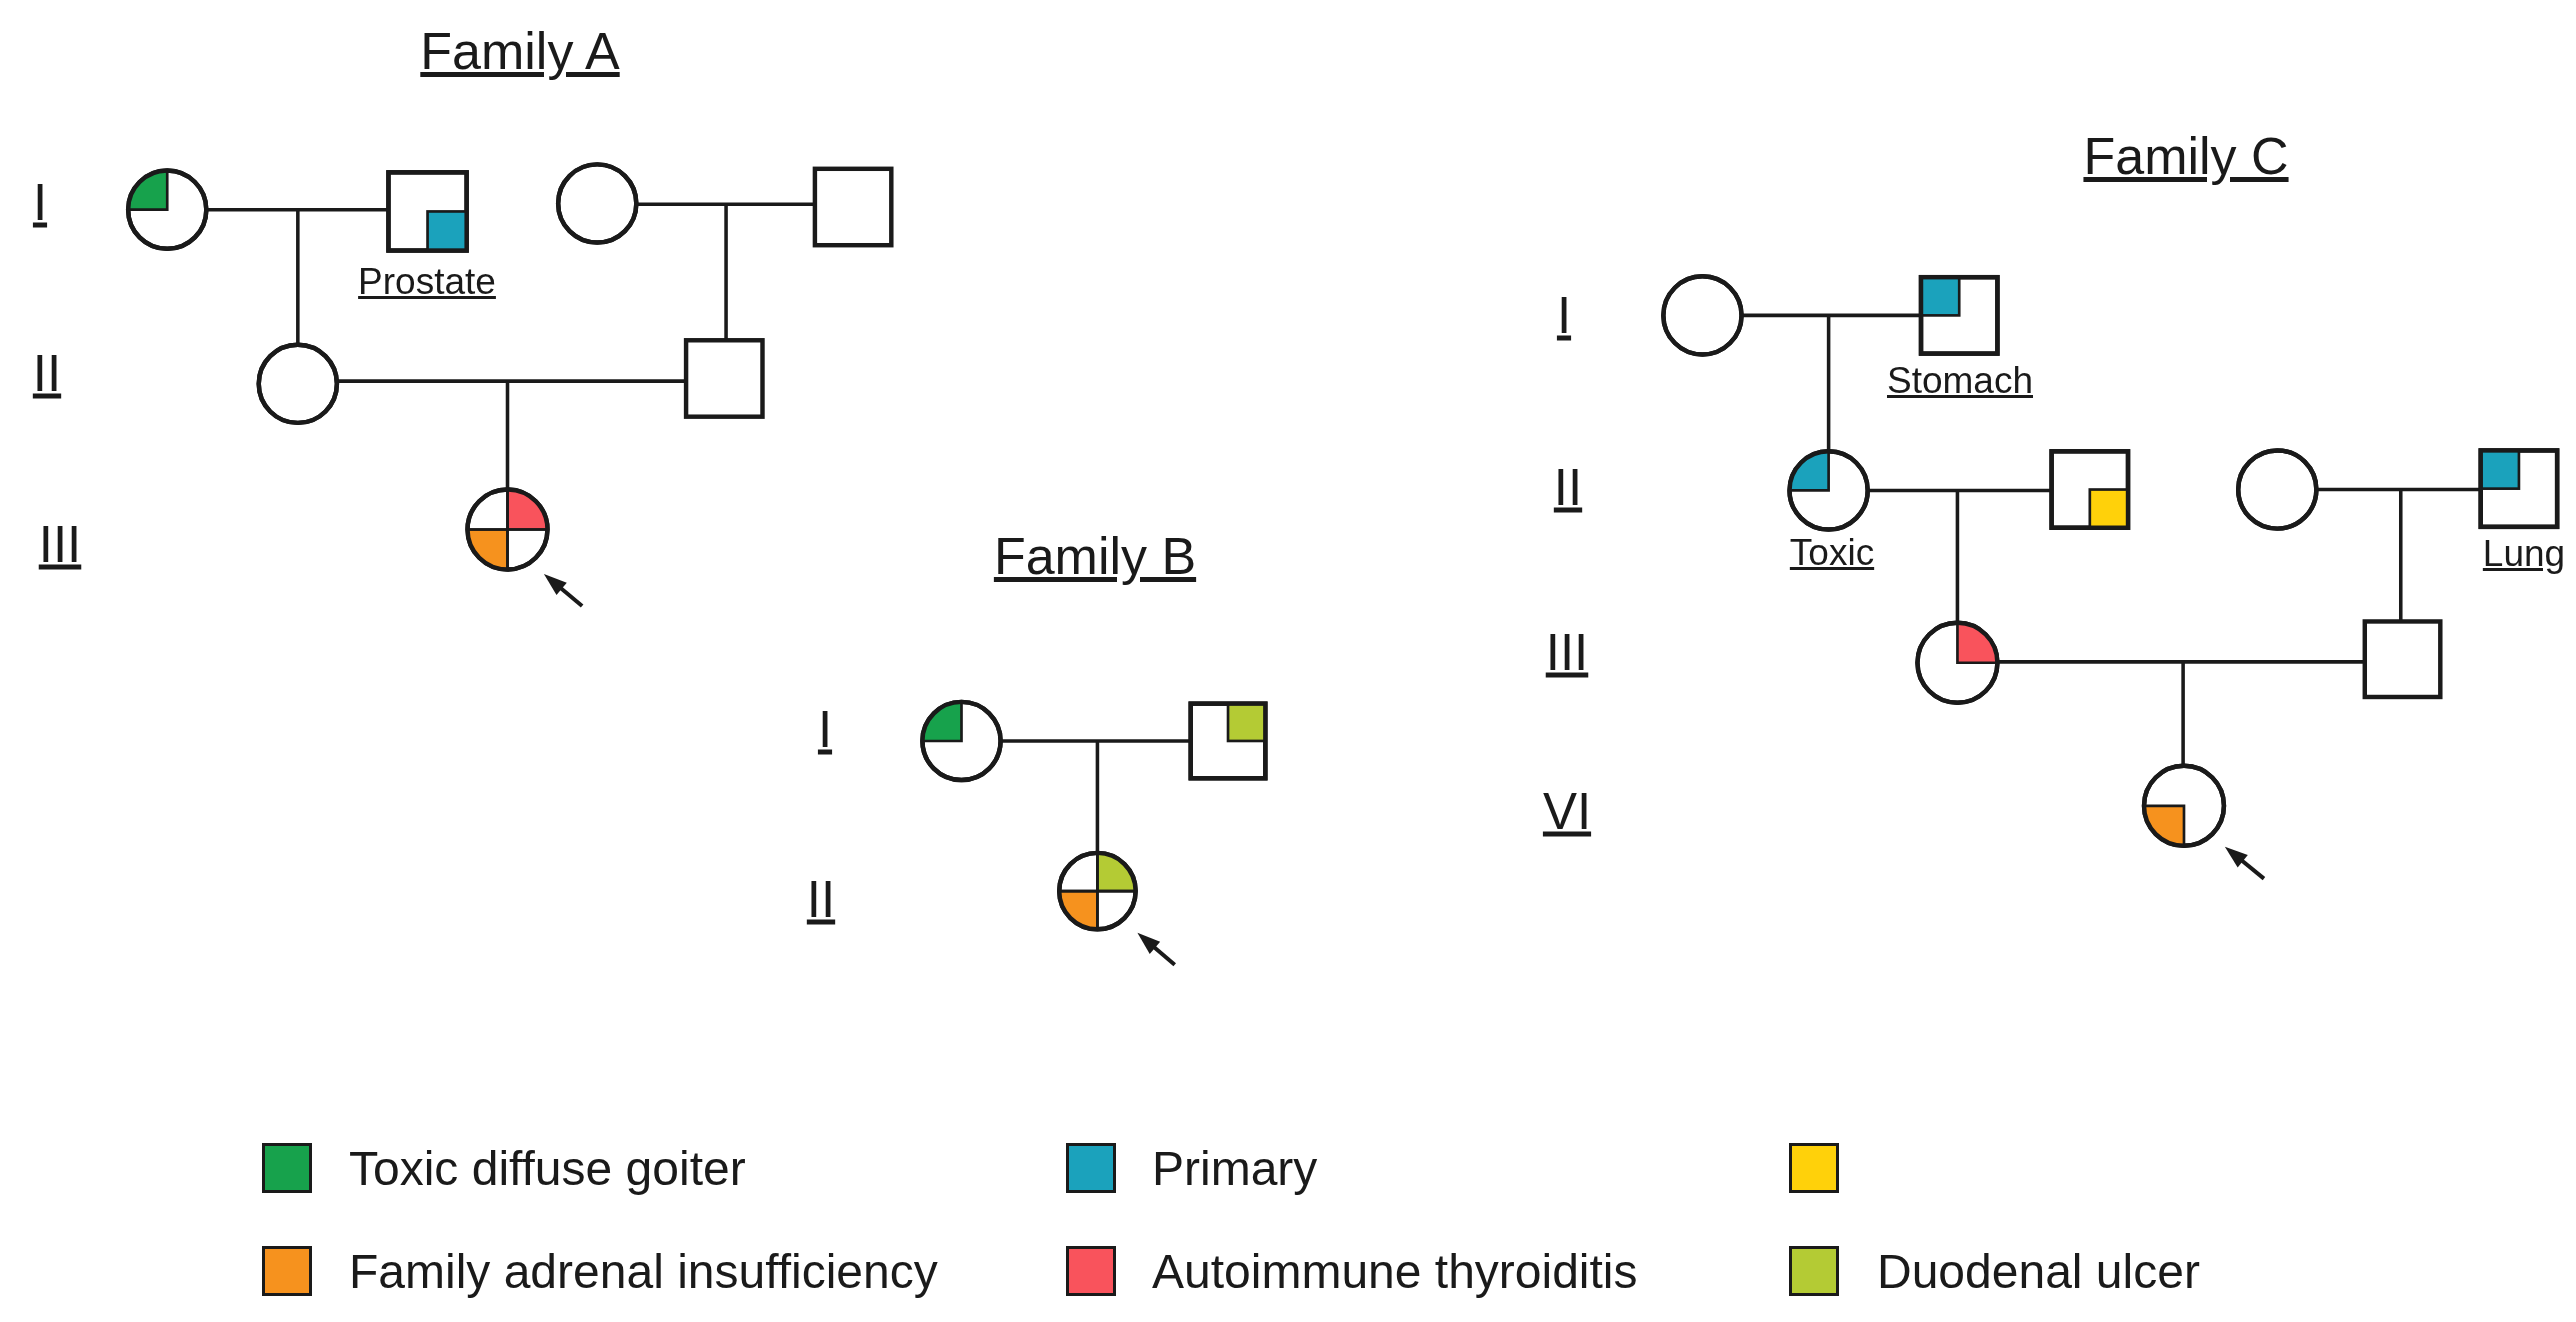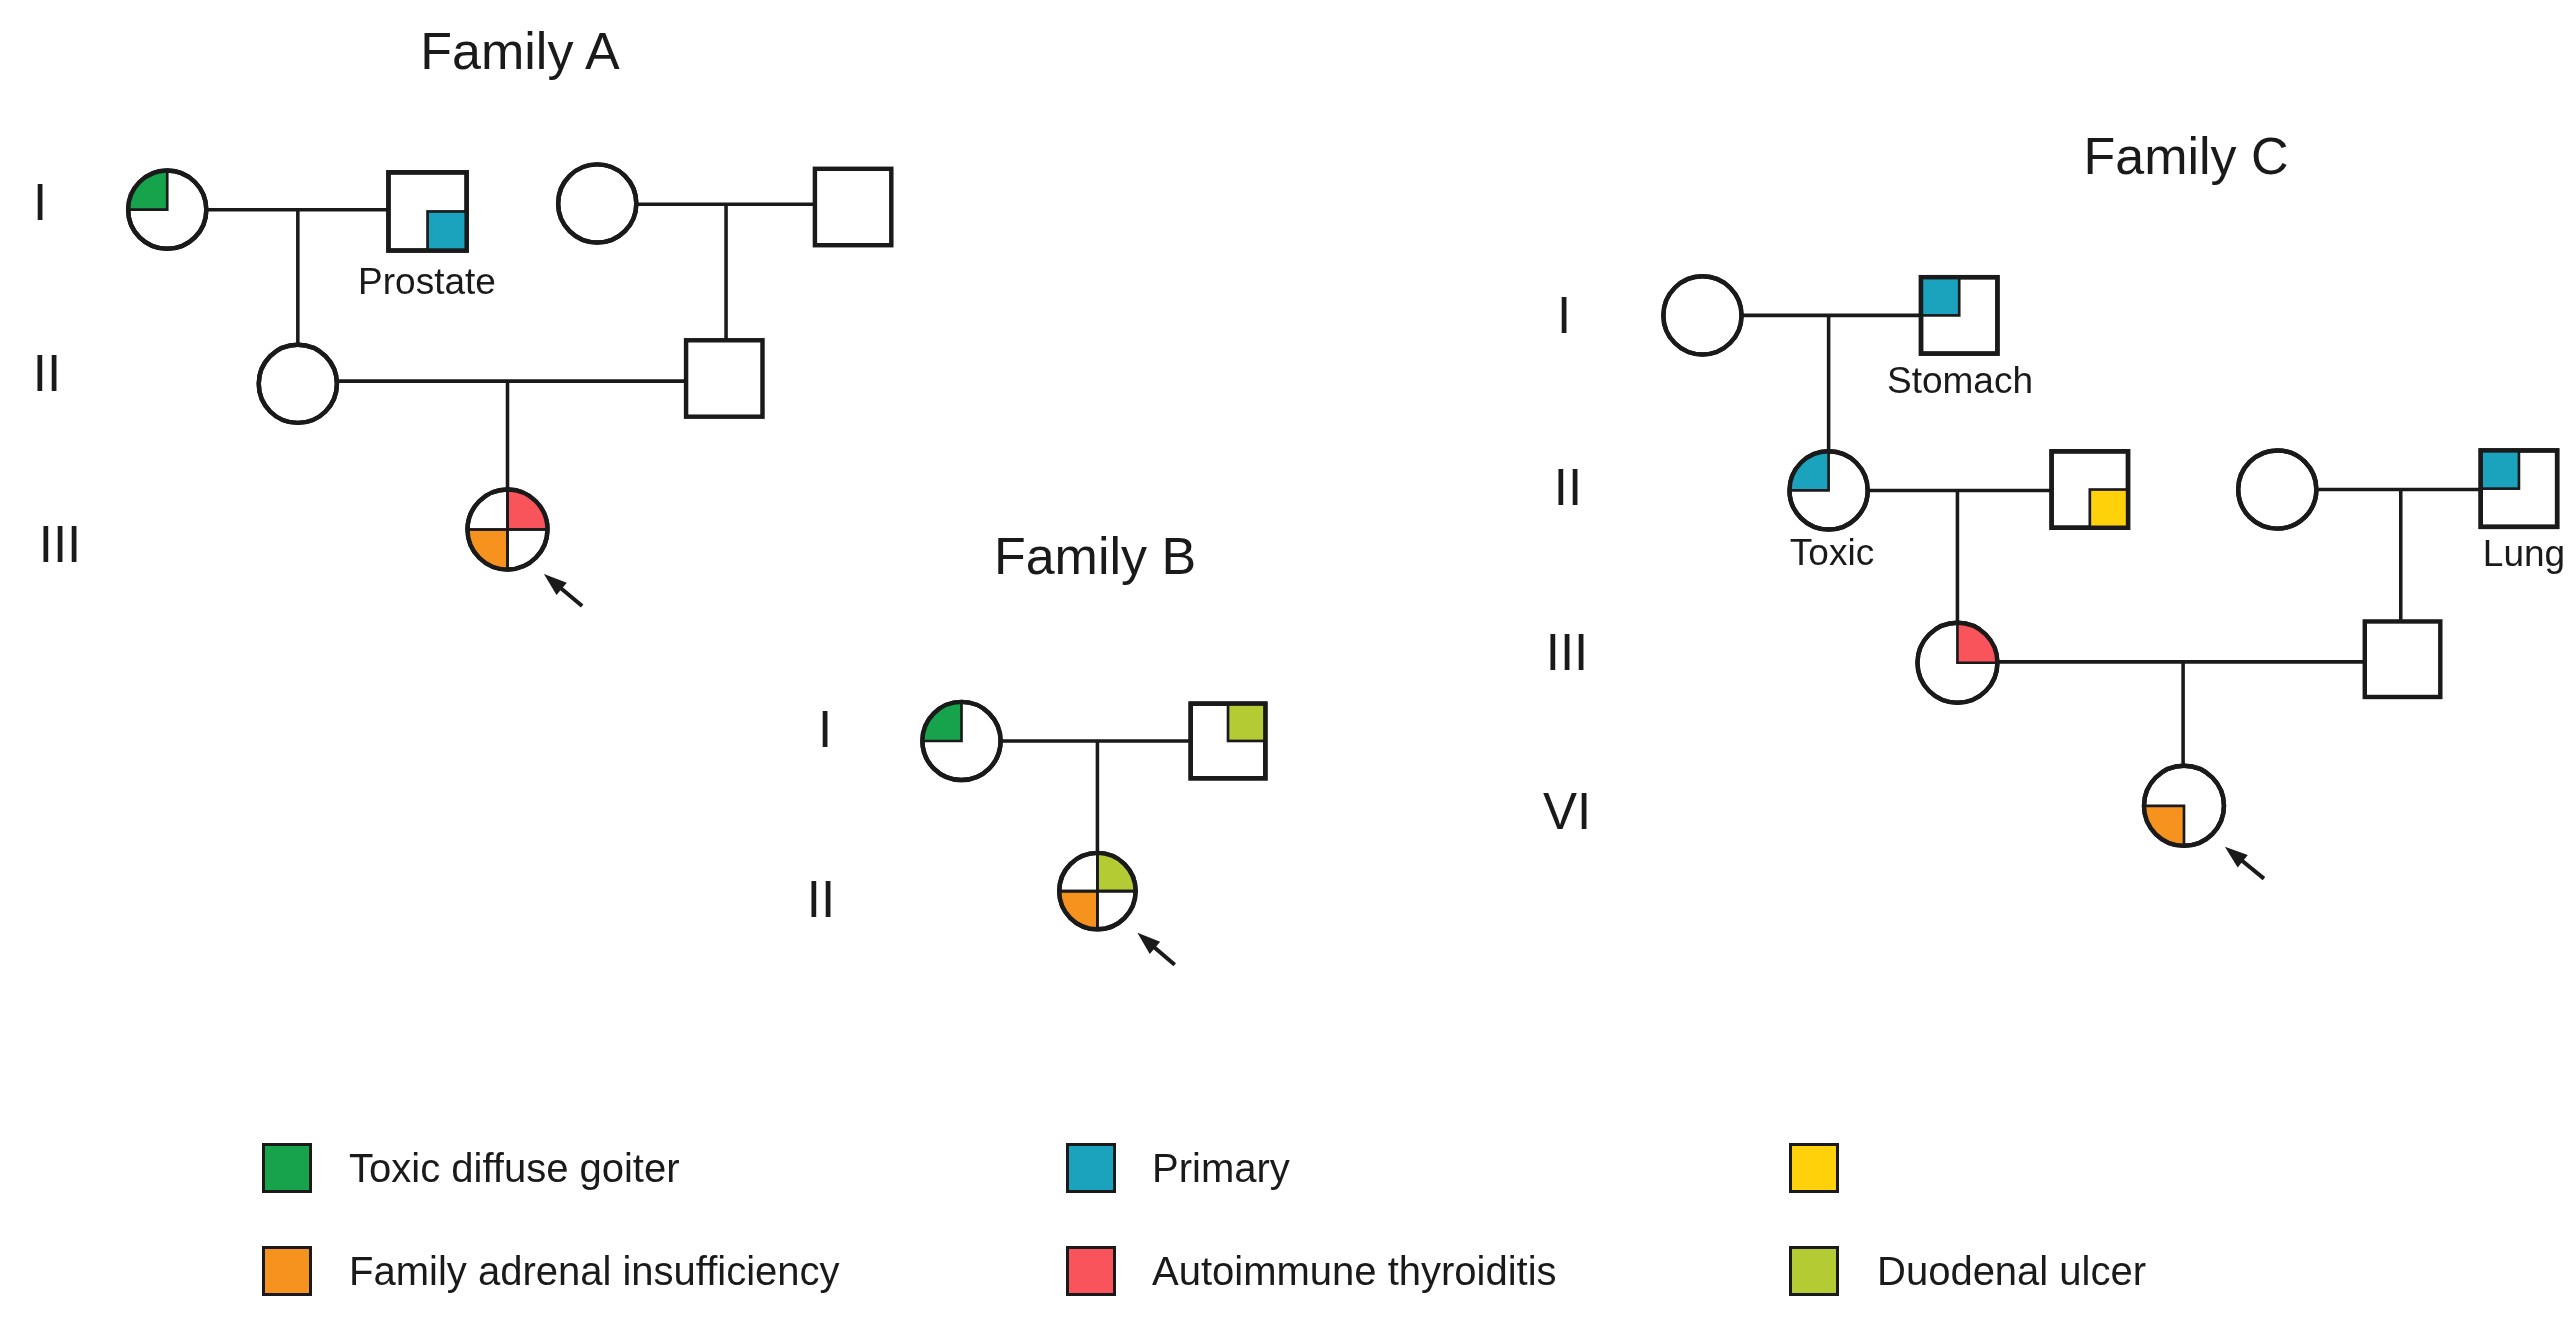--- a/index.html
+++ b/index.html
@@ -1,23 +1,23 @@
 <!DOCTYPE html>
 <html style="font-size:14.2px"><head>
 <meta charset="utf-8">
 <style>
   html,body{margin:0;padding:0;width:2576px;height:1322px;background:#ffffff;overflow:hidden;
     font-family:"Liberation Sans",sans-serif;color:#1a1a1a;}
   .stage{position:relative;width:2576px;height:1322px;}
   #diagram{position:absolute;left:0;top:0;}
-  .lbl{position:absolute;transform:translate(-50%,-50%);white-space:nowrap;}
+  .lbl{position:absolute;transform:translate(-50%,-50%);white-space:nowrap;text-decoration:underline;}
   .title{font-size:52px;}
   .gen{font-size:51px;}
   .organ{font-size:37px;}
-  .legend-label{position:absolute;transform:translate(0,-50%);white-space:nowrap;font-size:40px;}
+  .legend-label{position:absolute;transform:translate(0,-50%);white-space:nowrap;font-size:48px;}
   .swatch{position:absolute;width:50px;height:50px;box-sizing:border-box;border:3.6px solid #1a1a1a;}
 </style>
 </head>
 <body>
 
 <div class="stage">
 
   <svg id="diagram" width="2576" height="1322" viewBox="0 0 2899 1488">
       <line x1="232" y1="236" x2="437" y2="236" stroke="#1a1a1a" stroke-width="4"></line>
       <line x1="335" y1="236" x2="335" y2="388" stroke="#1a1a1a" stroke-width="4"></line>

